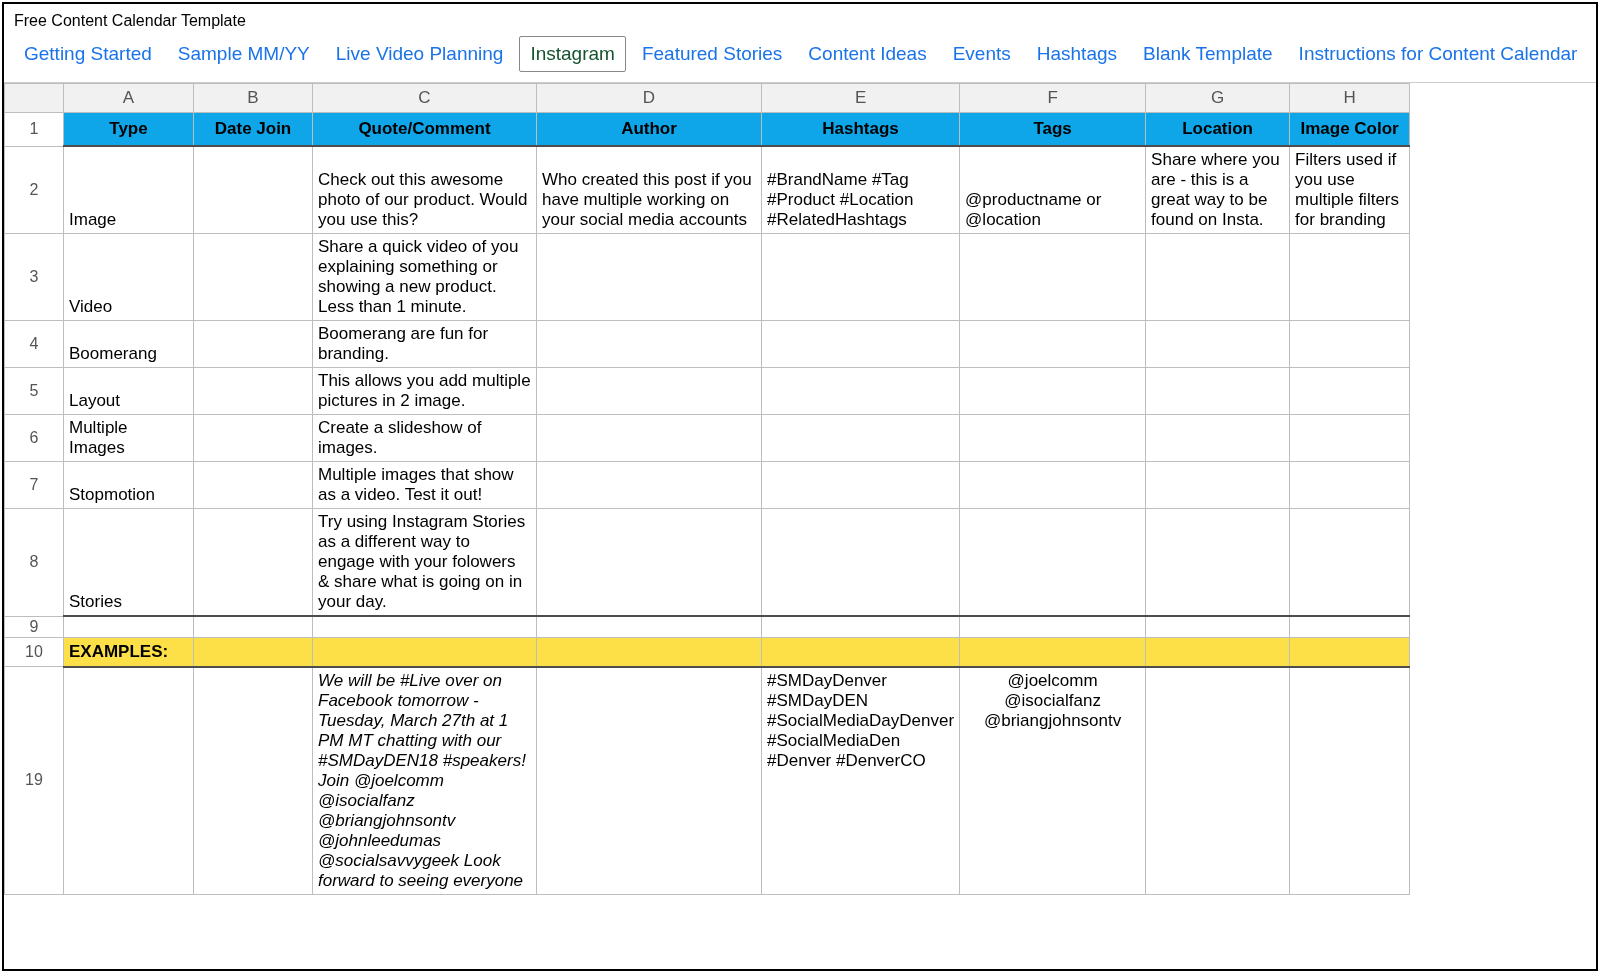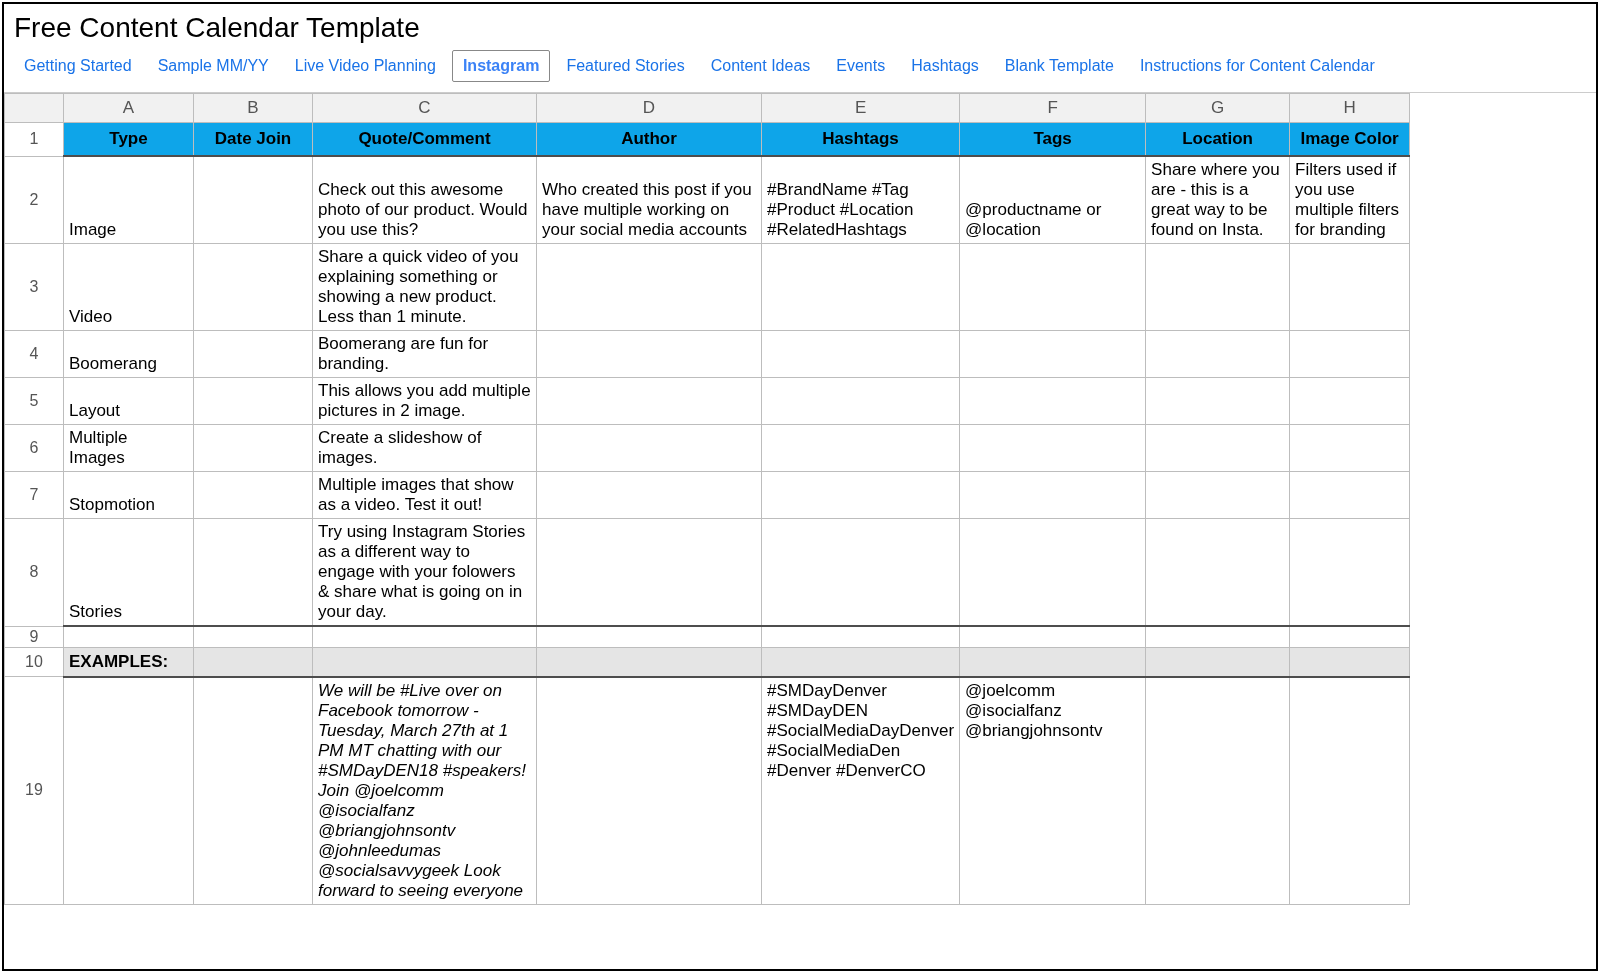--- a/index.html
+++ b/index.html
@@ -1,30 +1,30 @@
 <!DOCTYPE html>
 <html><head>
 <meta charset="utf-8">
 <style>
   html,body{margin:0;padding:0;font-family:Arial,Helvetica,sans-serif;color:#000;background:#fff}
   #frame{border:2px solid #000;width:1592px;height:965px;margin:2px;overflow:hidden;position:relative}
-  #title{font-size:28px;padding:8px 10px 6px 10px}
+  #title{font-size:16px;padding:8px 10px 6px 10px}
   #tabs{padding:0 6px 10px 10px;white-space:nowrap;overflow:hidden}
-  .tab{display:inline-block;font-size:16px;color:#1a73e8;padding:6px 10px;margin-right:6px;cursor:pointer}
-  .tab.active{color:#3b82f6;font-weight:bold;border:1px solid #888;border-radius:2px}
+  .tab{display:inline-block;font-size:19px;color:#1a73e8;padding:6px 10px;margin-right:6px;cursor:pointer}
+  .tab.active{color:#14532d;font-weight:normal;border:1px solid #888;border-radius:2px}
   #sheet{border-top:1px solid #ccc}
   table{border-collapse:collapse;table-layout:fixed}
   th,td{border:1px solid #bdbdbd;font-size:17px}
   th{background:#f1f1f1;font-weight:normal;color:#555;text-align:center}
   thead th{height:26px}
   .rowhdr{width:56px;text-align:center;color:#555;background:#fff;font-weight:normal;font-size:16px}
   .corner{background:#f1f1f1}
   td{padding:3px 5px;vertical-align:bottom;text-align:left;overflow:hidden}
   tr.headerRow td{background:#0ea5e9;font-weight:bold;text-align:center;vertical-align:middle;color:#000;height:26px}
-  tr.examples td{background:#e5e5e5;font-weight:bold;vertical-align:middle;height:22px;color:#000}
+  tr.examples td{background:#fde047;font-weight:bold;vertical-align:middle;height:22px;color:#000}
   .thickTop td{border-top:2px solid #4d4d4d}
   .wA{width:130px}.wB{width:119px}.wC{width:224px}.wD{width:225px}
   .wE{width:168px}.wF{width:186px}.wG{width:144px}.wH{width:120px}
 </style>
 </head>
 <body>
 <div id="frame">
 
 <div id="title">Free Content Calendar Template</div>
 
@@ -167,21 +167,21 @@
             <td></td>
             <td></td>
           </tr>
           <tr class="thickTop">
             <th class="rowhdr">19</th>
             <td style="vertical-align: top;"></td>
             <td style="vertical-align: top;"></td>
             <td style="vertical-align: top; font-style: italic;">We will be #Live over on Facebook tomorrow - Tuesday, March 27th at 1 PM MT chatting with our #SMDayDEN18 #speakers! Join @joelcomm @isocialfanz @briangjohnsontv @johnleedumas @socialsavvygeek Look forward to seeing everyone</td>
             <td style="vertical-align: top;"></td>
             <td style="vertical-align: top; margin-top: 33px;">#SMDayDenver #SMDayDEN #SocialMediaDayDenver #SocialMediaDen #Denver #DenverCO</td>
-            <td style="vertical-align: top;">@joelcomm @isocialfanz @briangjohnsontv</td>
+            <td style="vertical-align: top; text-align: center;">@joelcomm @isocialfanz @briangjohnsontv</td>
             <td style="vertical-align: top;"></td>
             <td style="vertical-align: top;"></td>
           </tr>
         </tbody>
 </table>
 </div>
 
 </div>
 
 </body></html>

